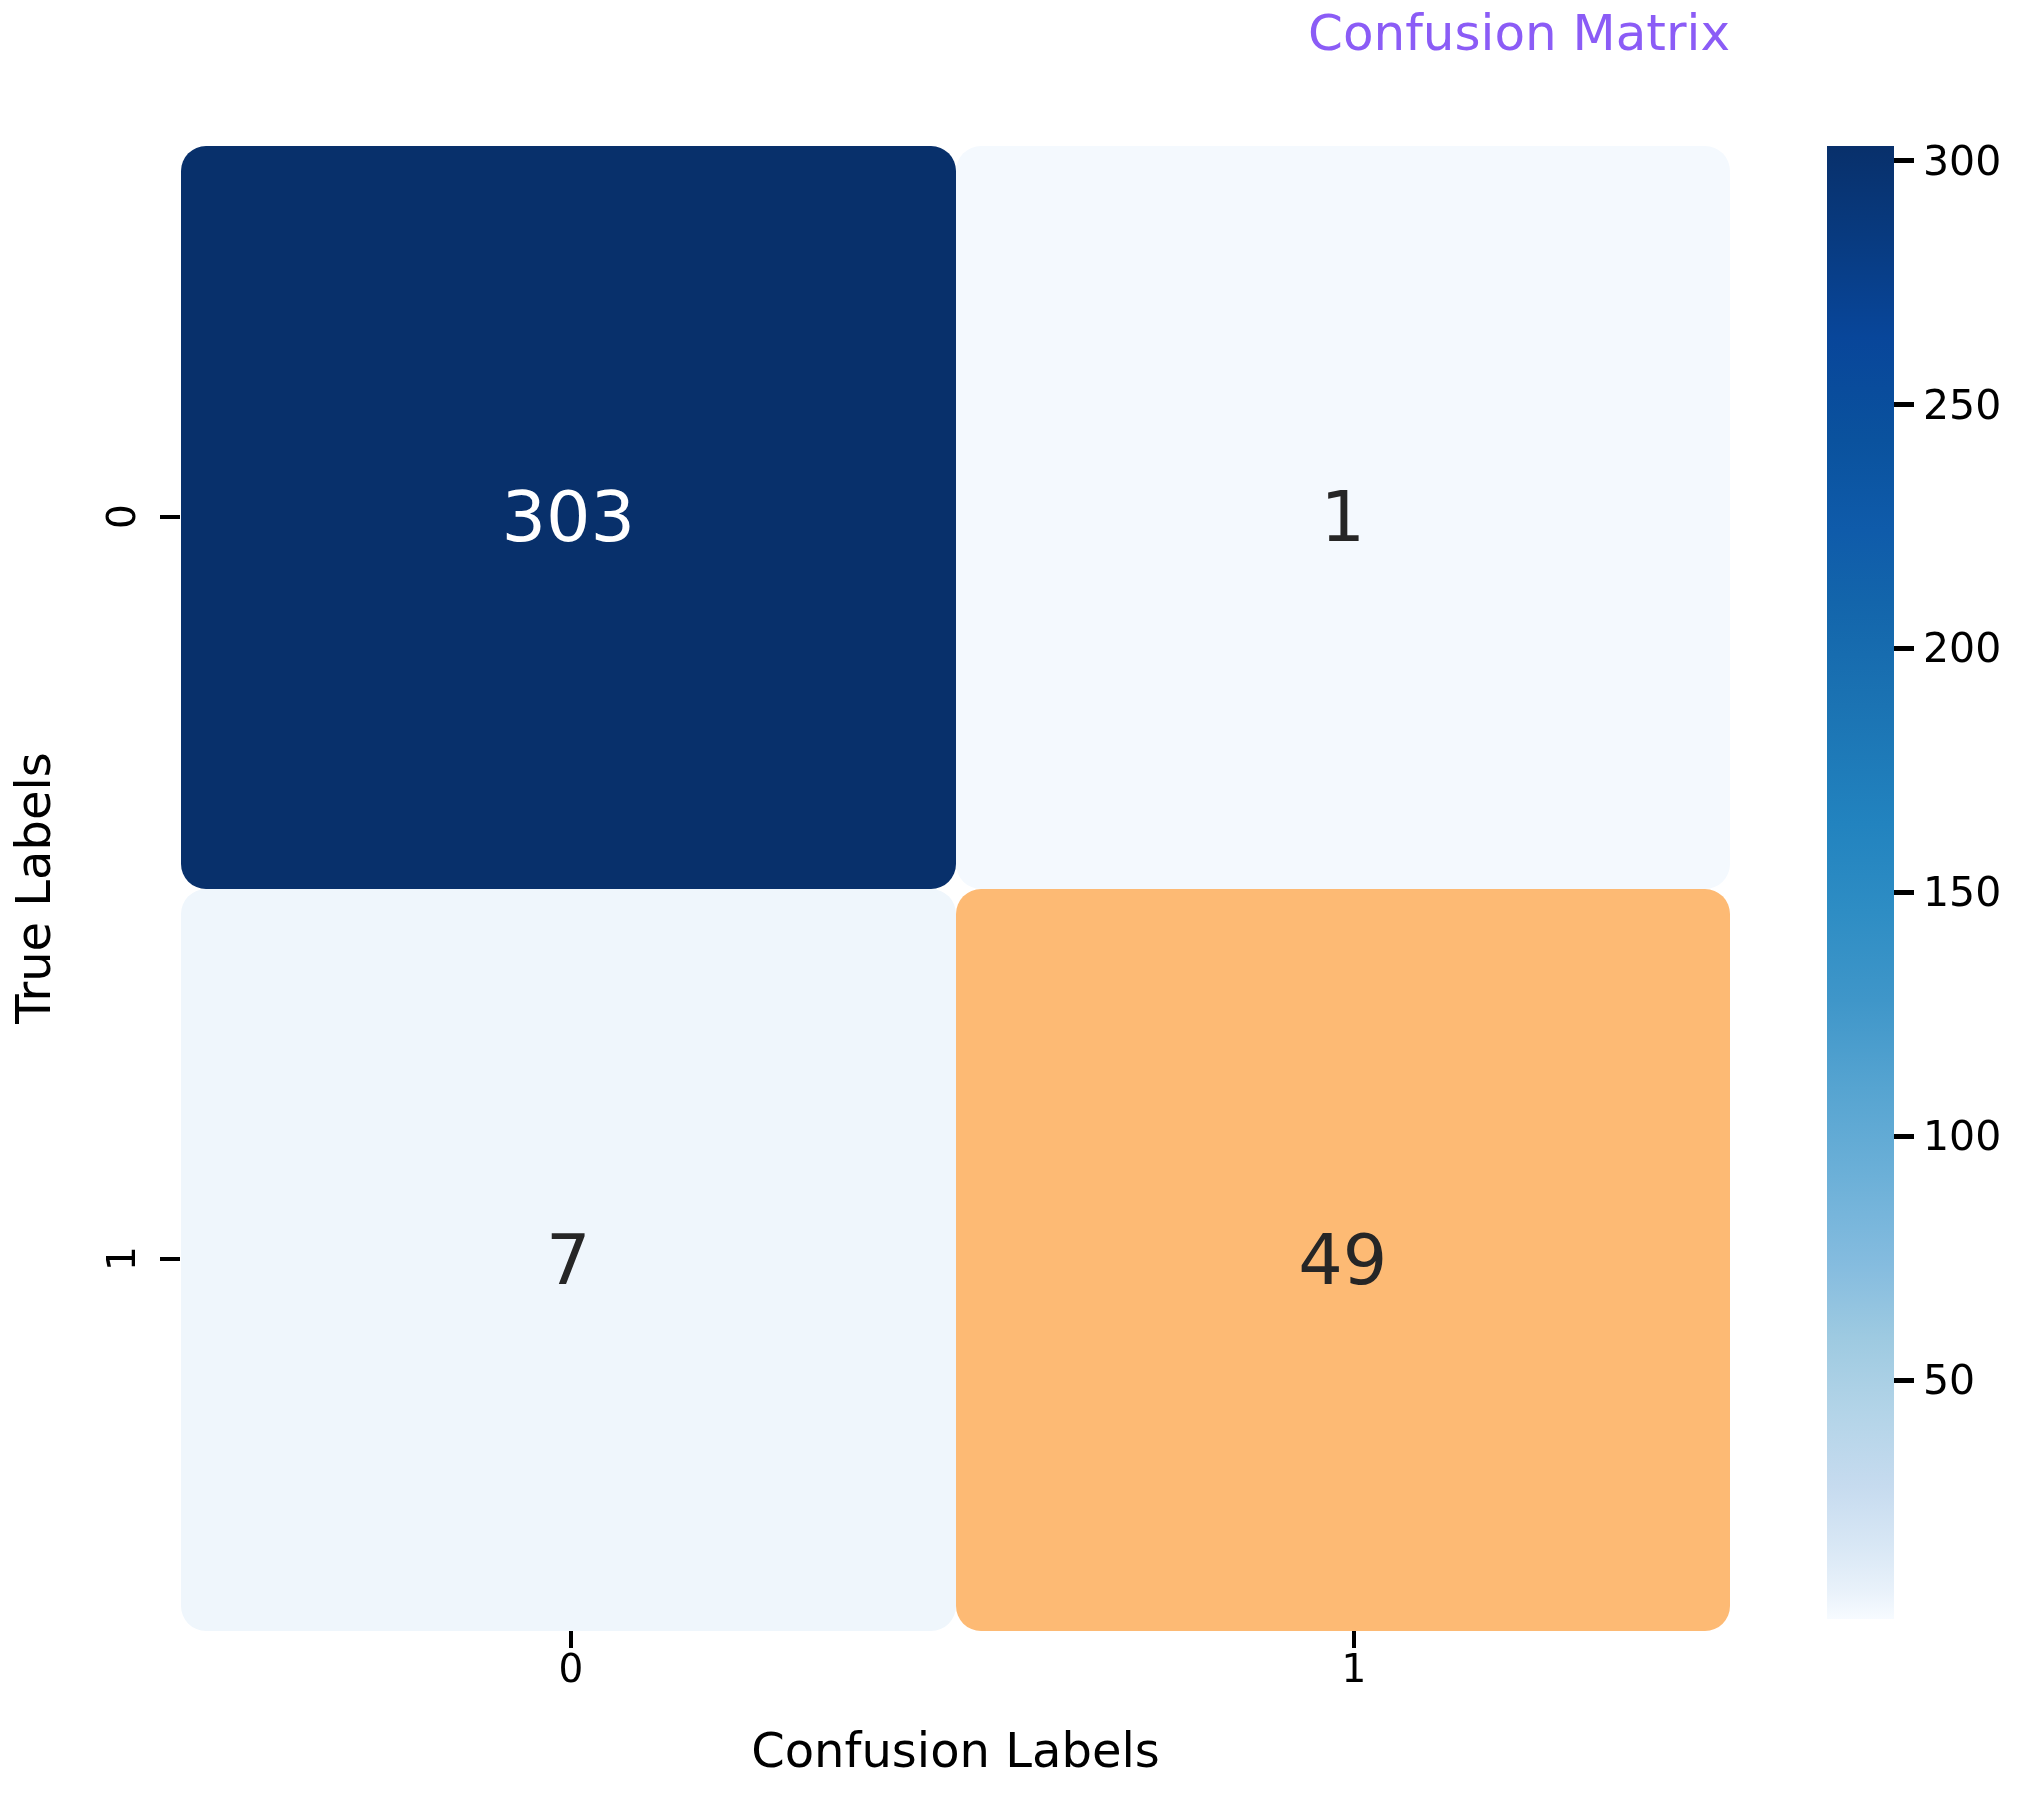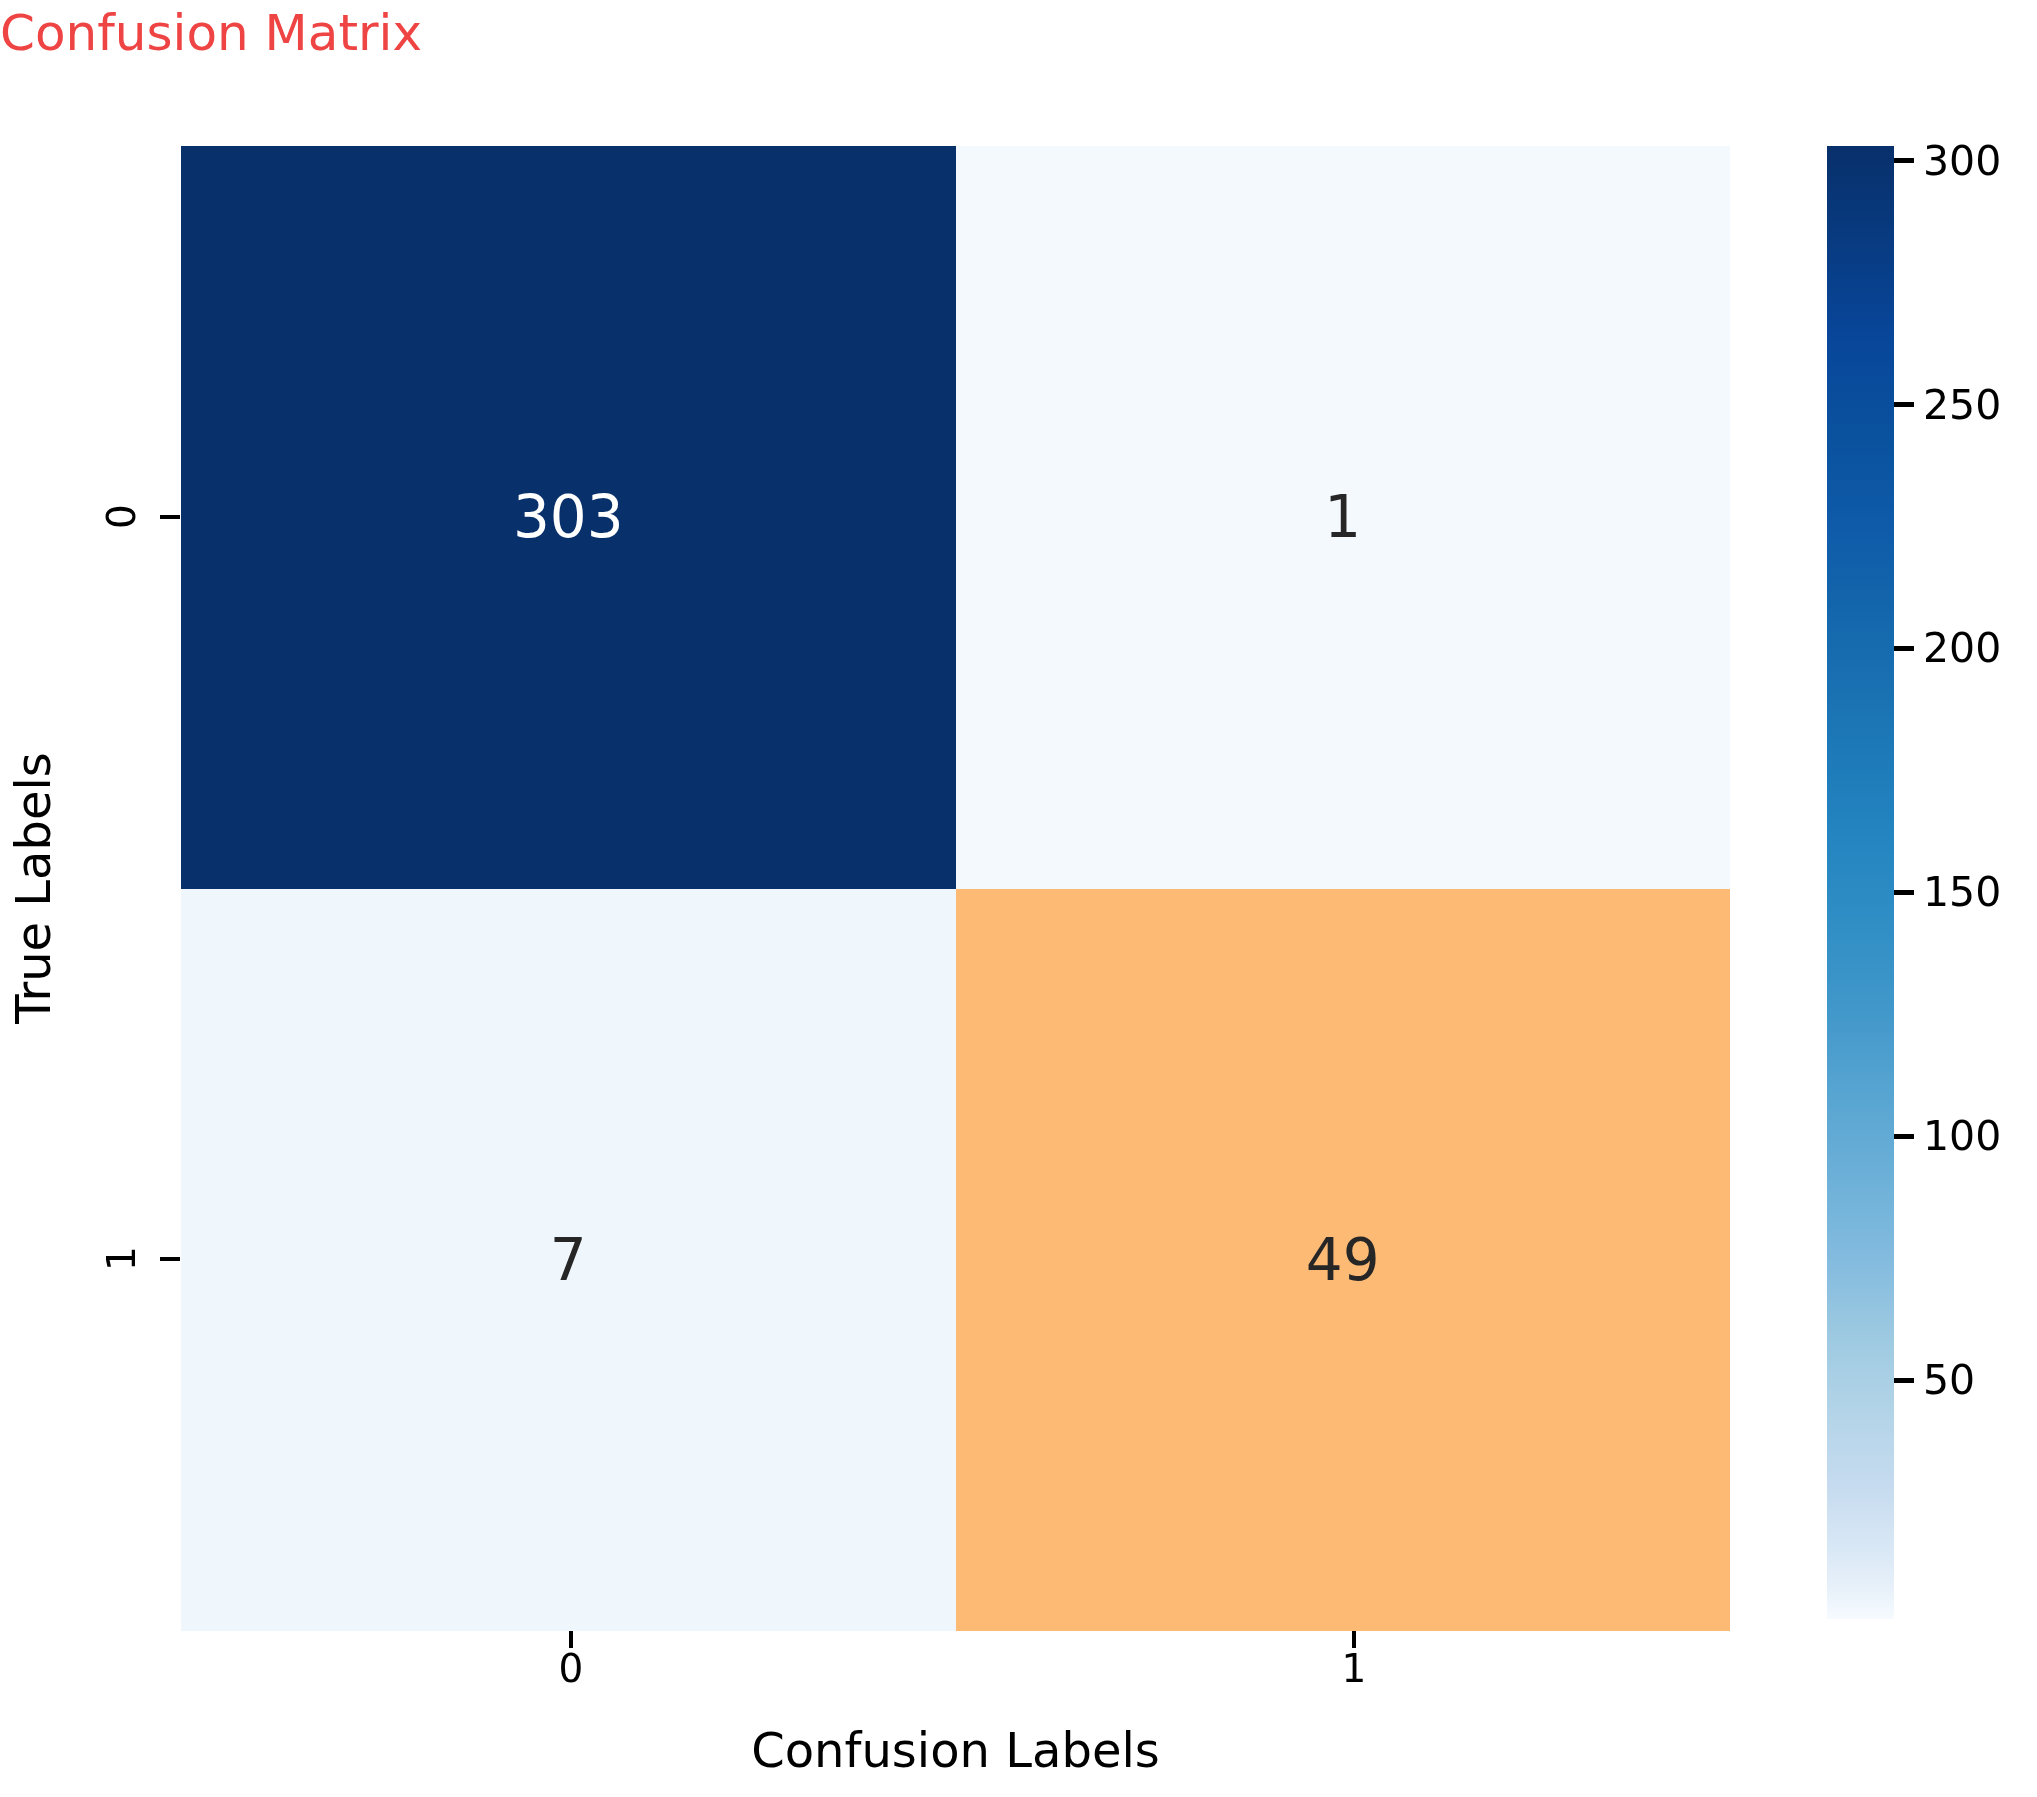--- a/index.html
+++ b/index.html
@@ -12,23 +12,23 @@
     font-family: "DejaVu Sans", sans-serif;
     position: relative;
     overflow: hidden;
   }
 
   
   #chart-title {
     position: absolute;
     left: 0; top: 3.7px;
     width: 1730px;
-    text-align: left;
+    text-align: right;
     font-size: 50px;
-    color: #ef4444;
+    color: #8b5cf6;
     font-weight: 400;
     letter-spacing: 0px;
     line-height: 59px;
     white-space: nowrap;
   }
 
   
   #ylabel {
     position: absolute;
     left: 9.3px;
@@ -71,22 +71,23 @@
     grid-template-columns: 1fr 1fr;
     grid-template-rows: 1fr 1fr;
     gap: 0;
     background: #ffffff;
   }
   .cell {
     position: relative;
     display: flex;
     align-items: center;
     justify-content: center;
-    font-size: 58px;
+    font-size: 70px;
     line-height: 1;
+    border-radius: 25px;
   }
 
   
   .ytick-label {
     position: absolute;
     font-size: 39px;
     color: #000000;
     transform-origin: 50% 50%;
     width: 43px;
     height: 43px;

